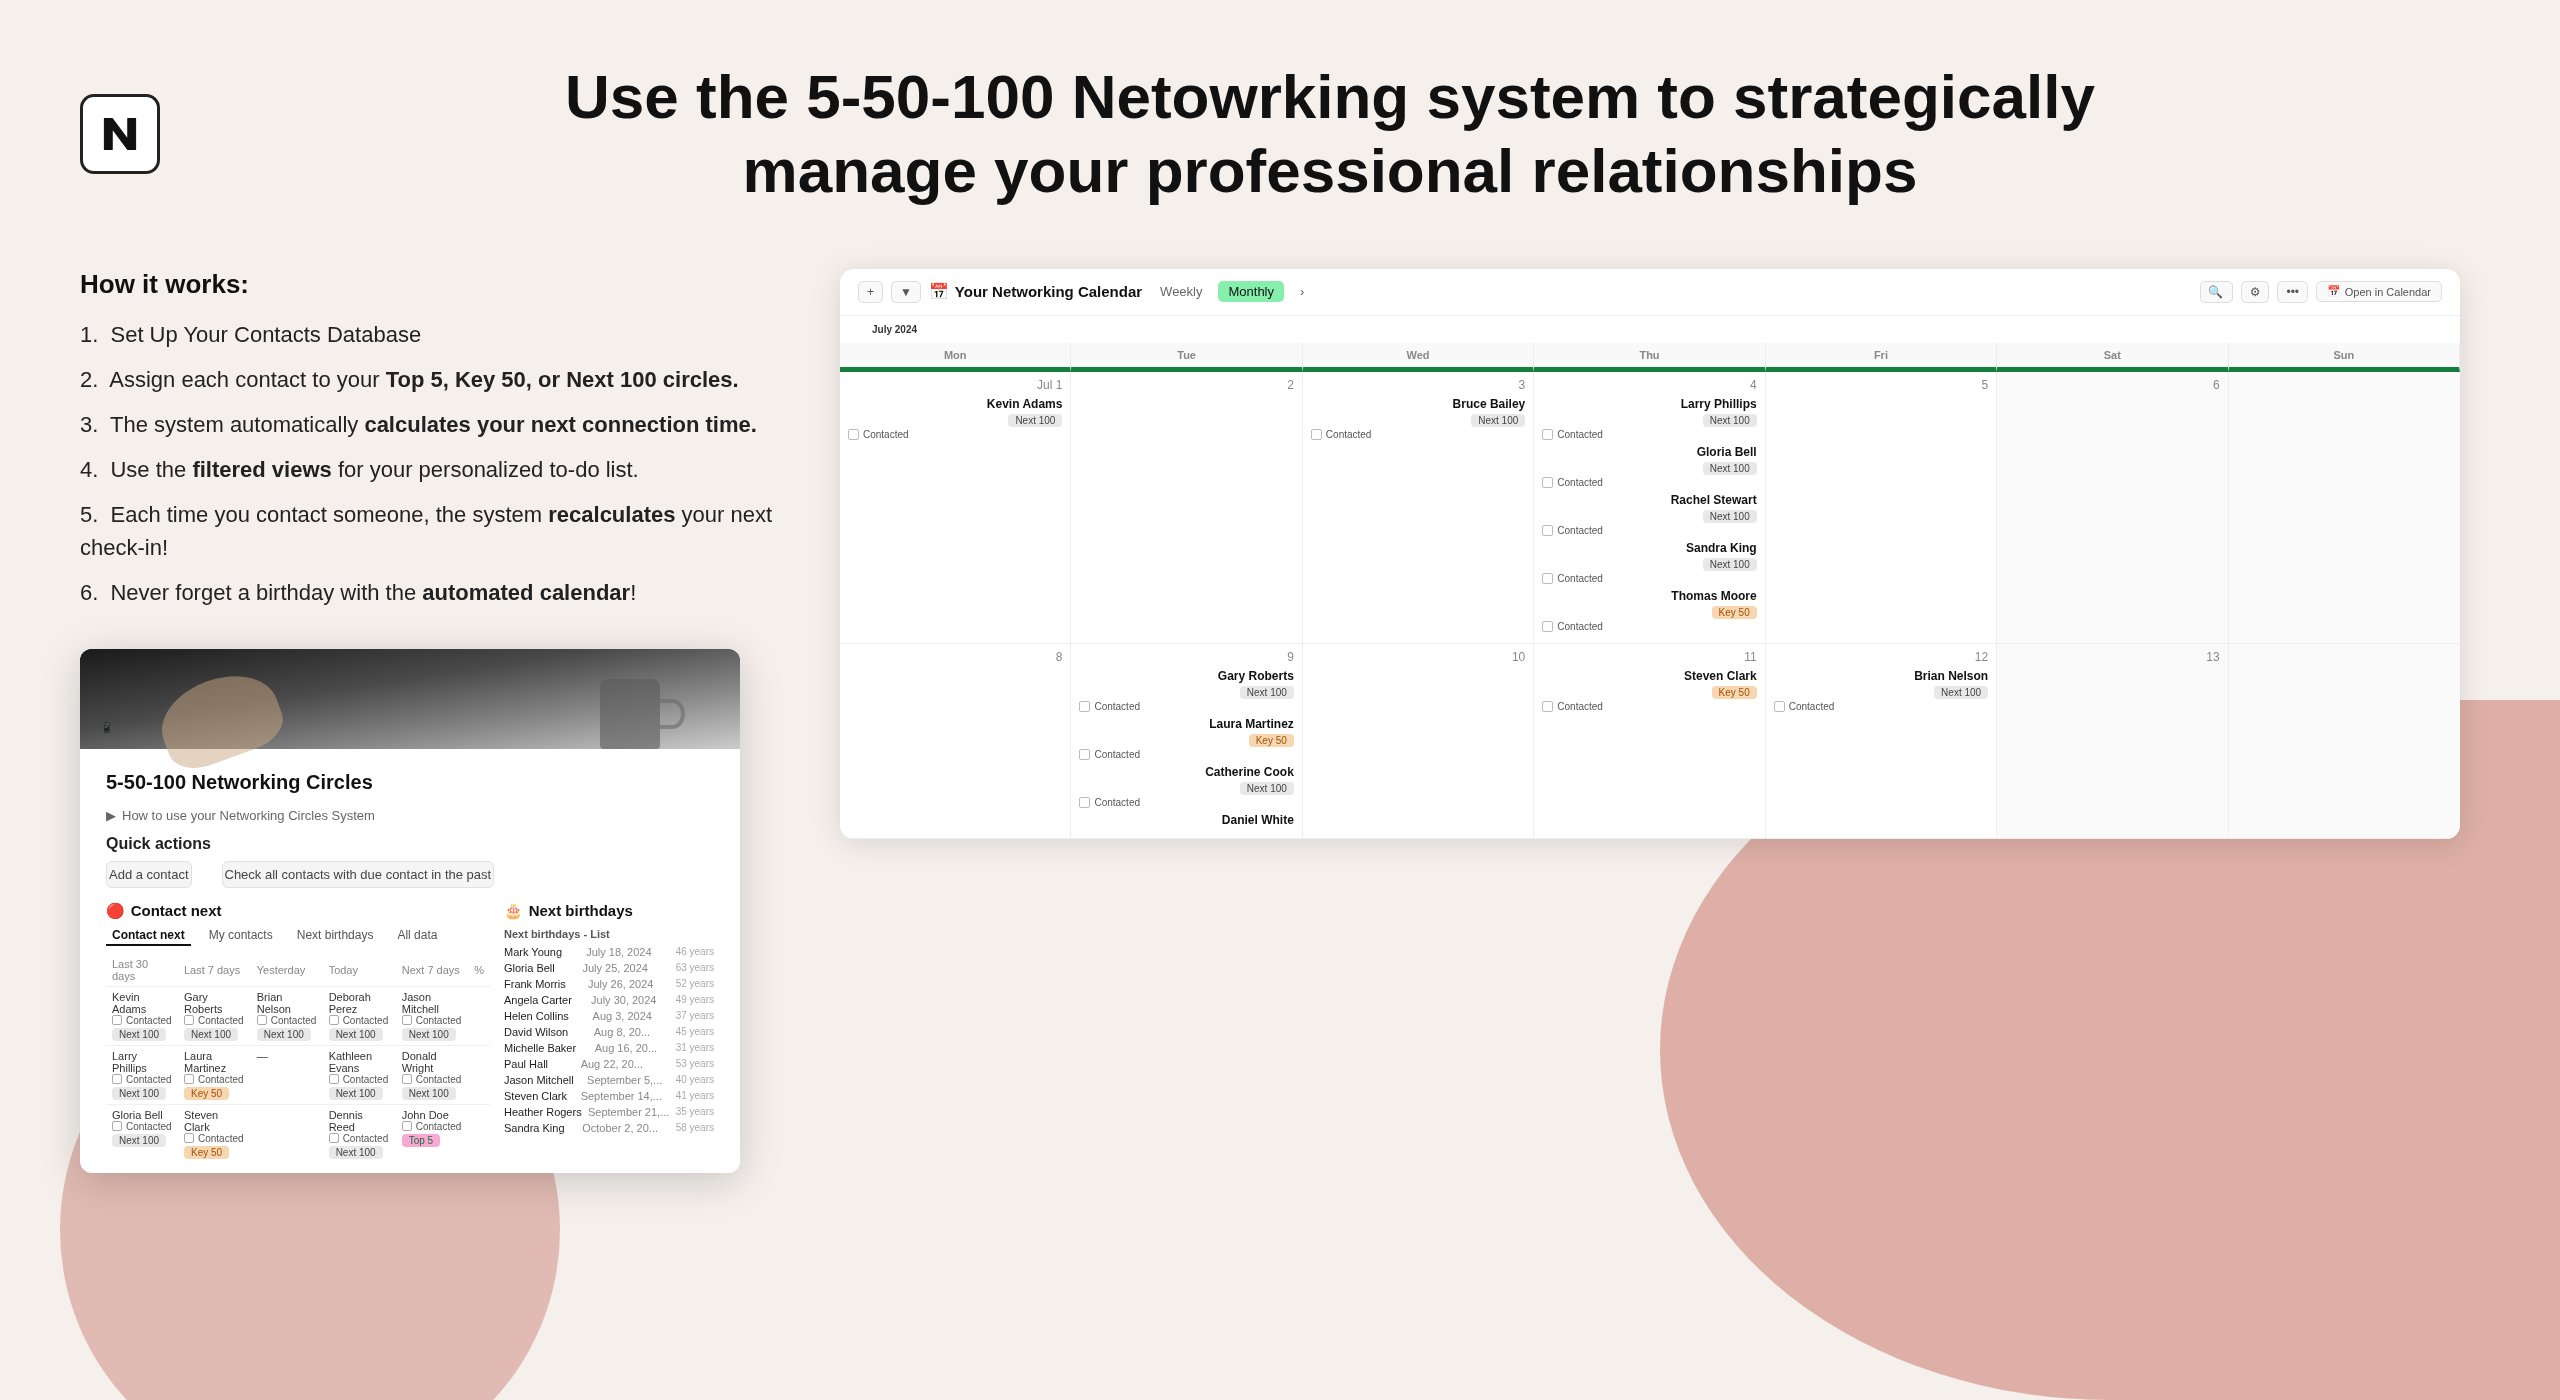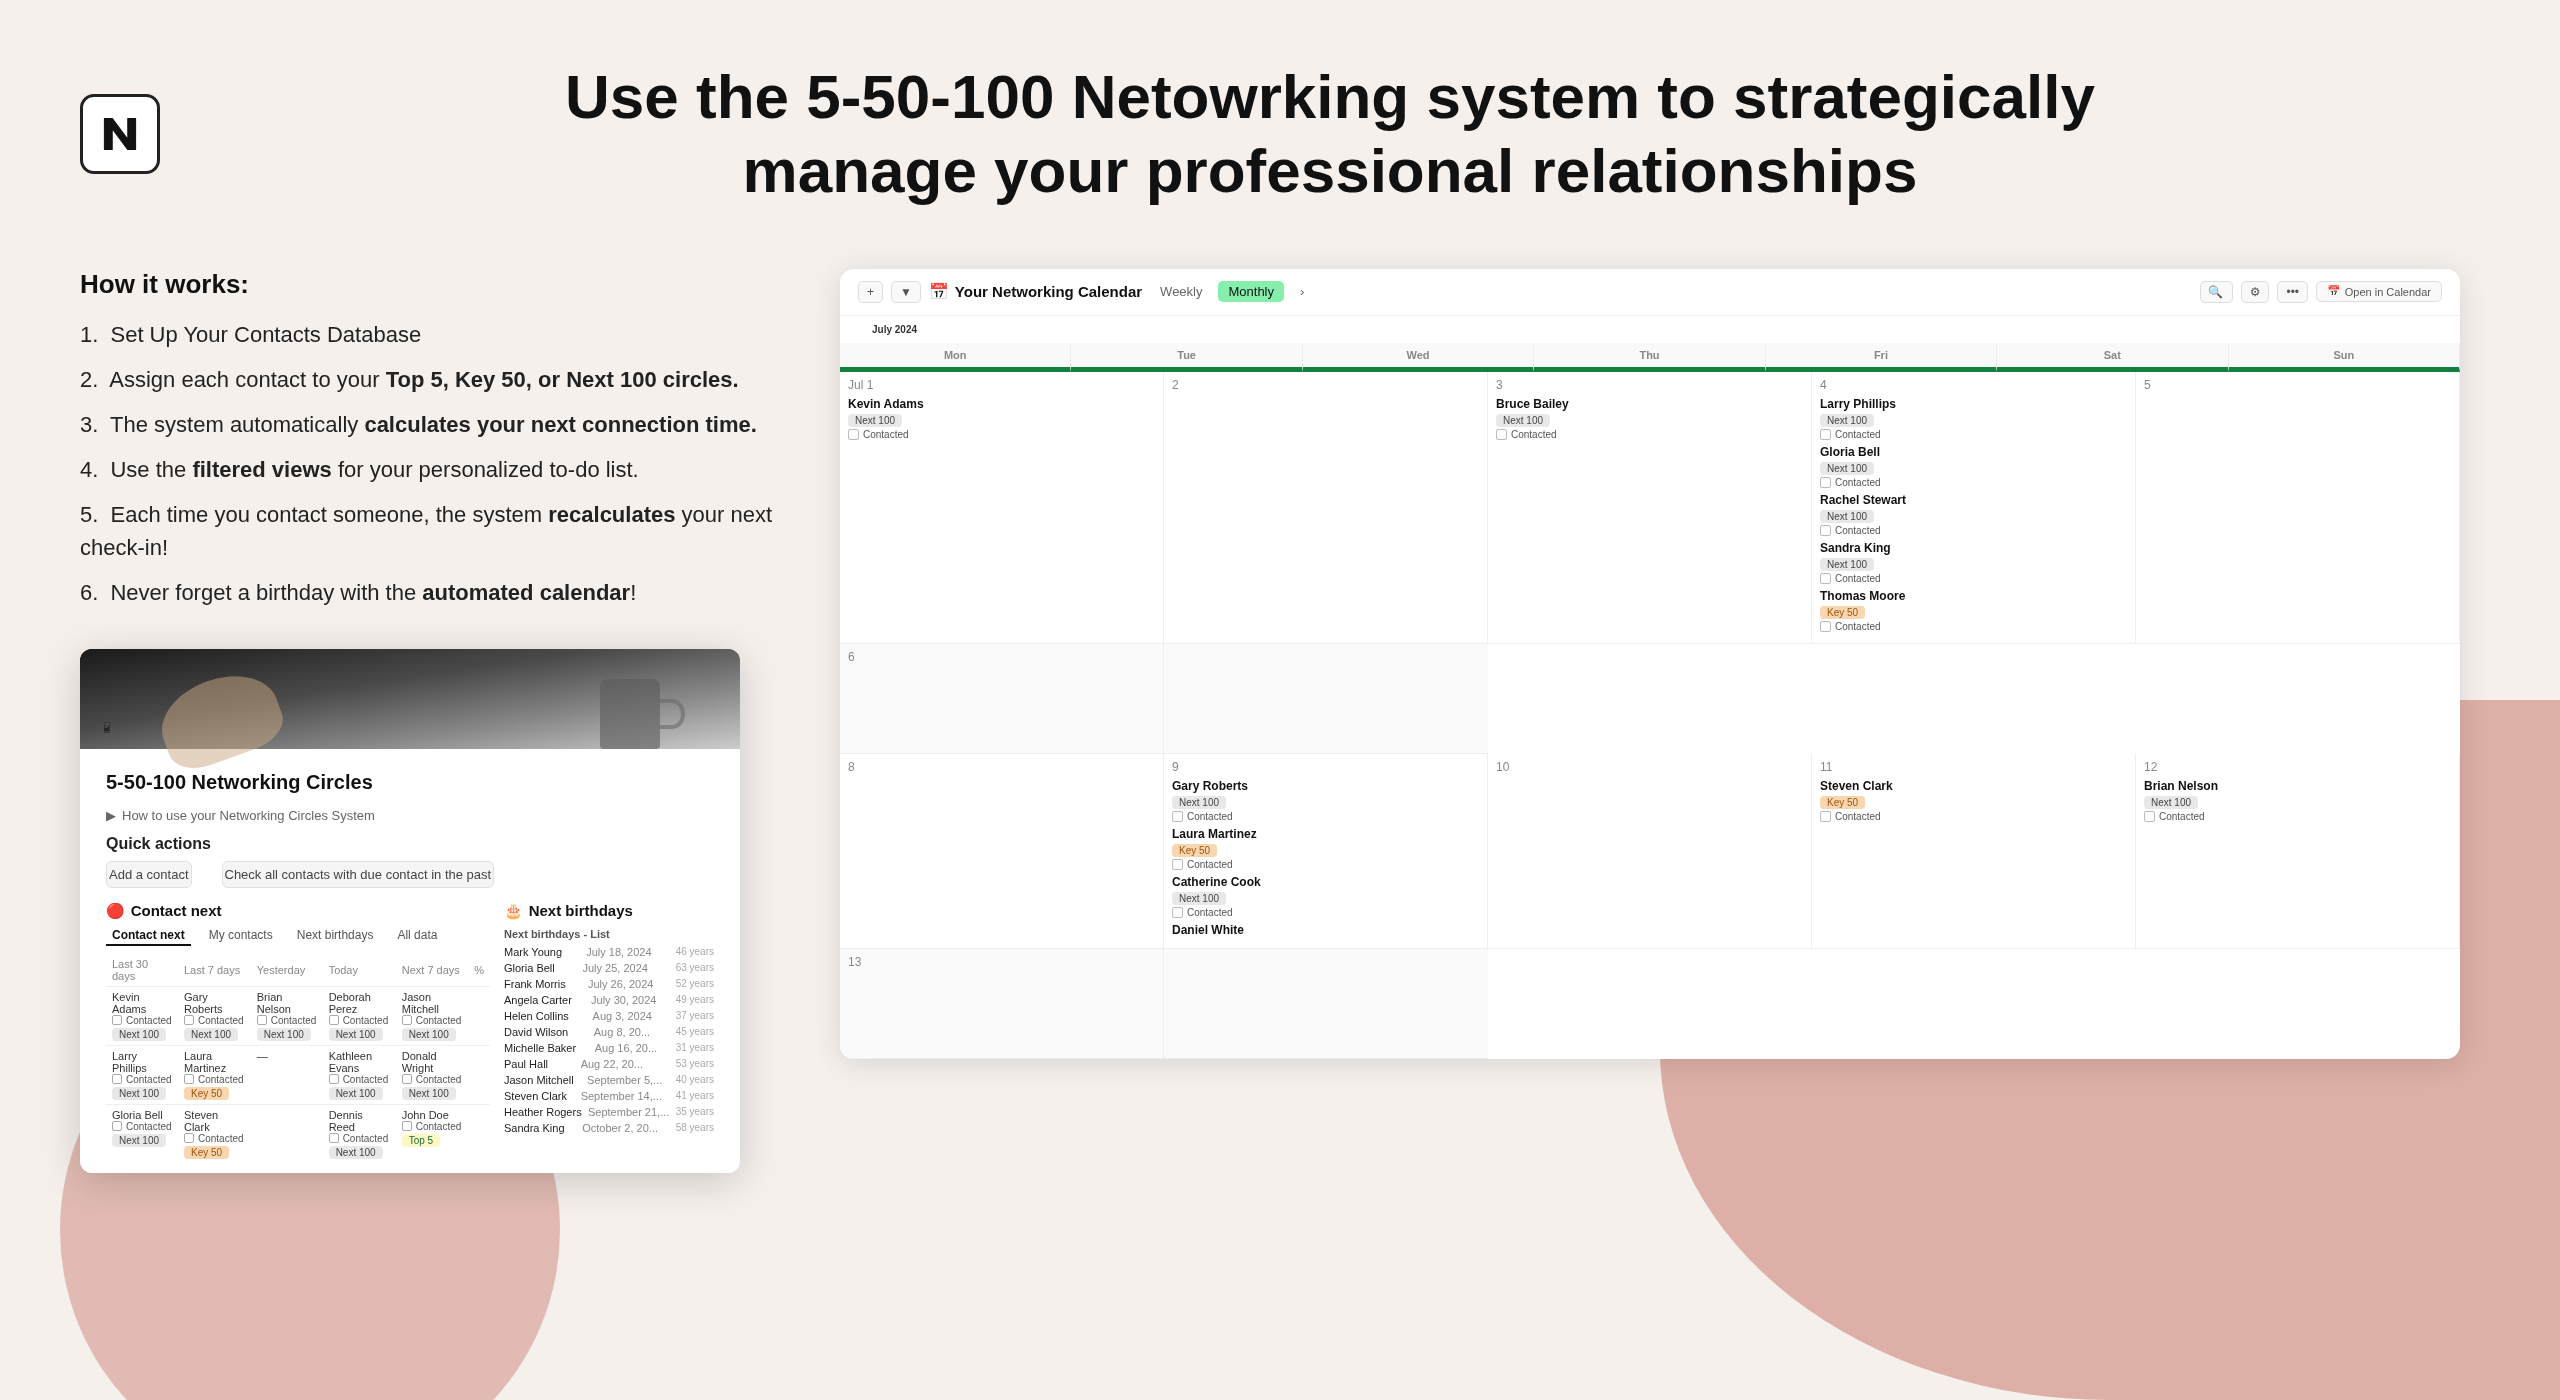--- a/index.html
+++ b/index.html
@@ -215,21 +215,21 @@
     .tag {
       display: inline-block;
       font-size: 10px;
       padding: 1px 7px;
       border-radius: 4px;
       margin-top: 2px;
       font-weight: 500;
     }
     .tag-next100 { background: #e8e8e8; color: #444; }
     .tag-key50 { background: #f7d6b0; color: #a0540e; }
-    .tag-top5 { background: #fef9c3; color: #1a6e3e; }
+    .tag-top5 { background: #f9a8d4; color: #1a6e3e; }
     .checkbox-row {
       display: flex;
       align-items: center;
       gap: 4px;
       color: #555;
       font-size: 10px;
     }
     .checkbox-small {
       width: 10px;
       height: 10px;
@@ -332,21 +332,22 @@
       text-align: center;
       font-size: 11px;
       font-weight: 600;
       color: #888;
       padding: 6px 4px;
       border-right: 1px solid #eee;
       border-bottom: 5px solid #15803d;
     }
     .cal-body {
       display: grid;
-      grid-template-columns: repeat(5, 1fr);
+      grid-template-columns: repeat(7, 1fr);
+      text-align: right;
     }
     .cal-cell {
       min-height: 110px;
       border-right: 1px solid #eee;
       border-bottom: 1px solid #eee;
       padding: 6px 8px;
       vertical-align: top;
       font-size: 12px;
     }
     .cal-cell:nth-child(7n) { border-right: none; }

